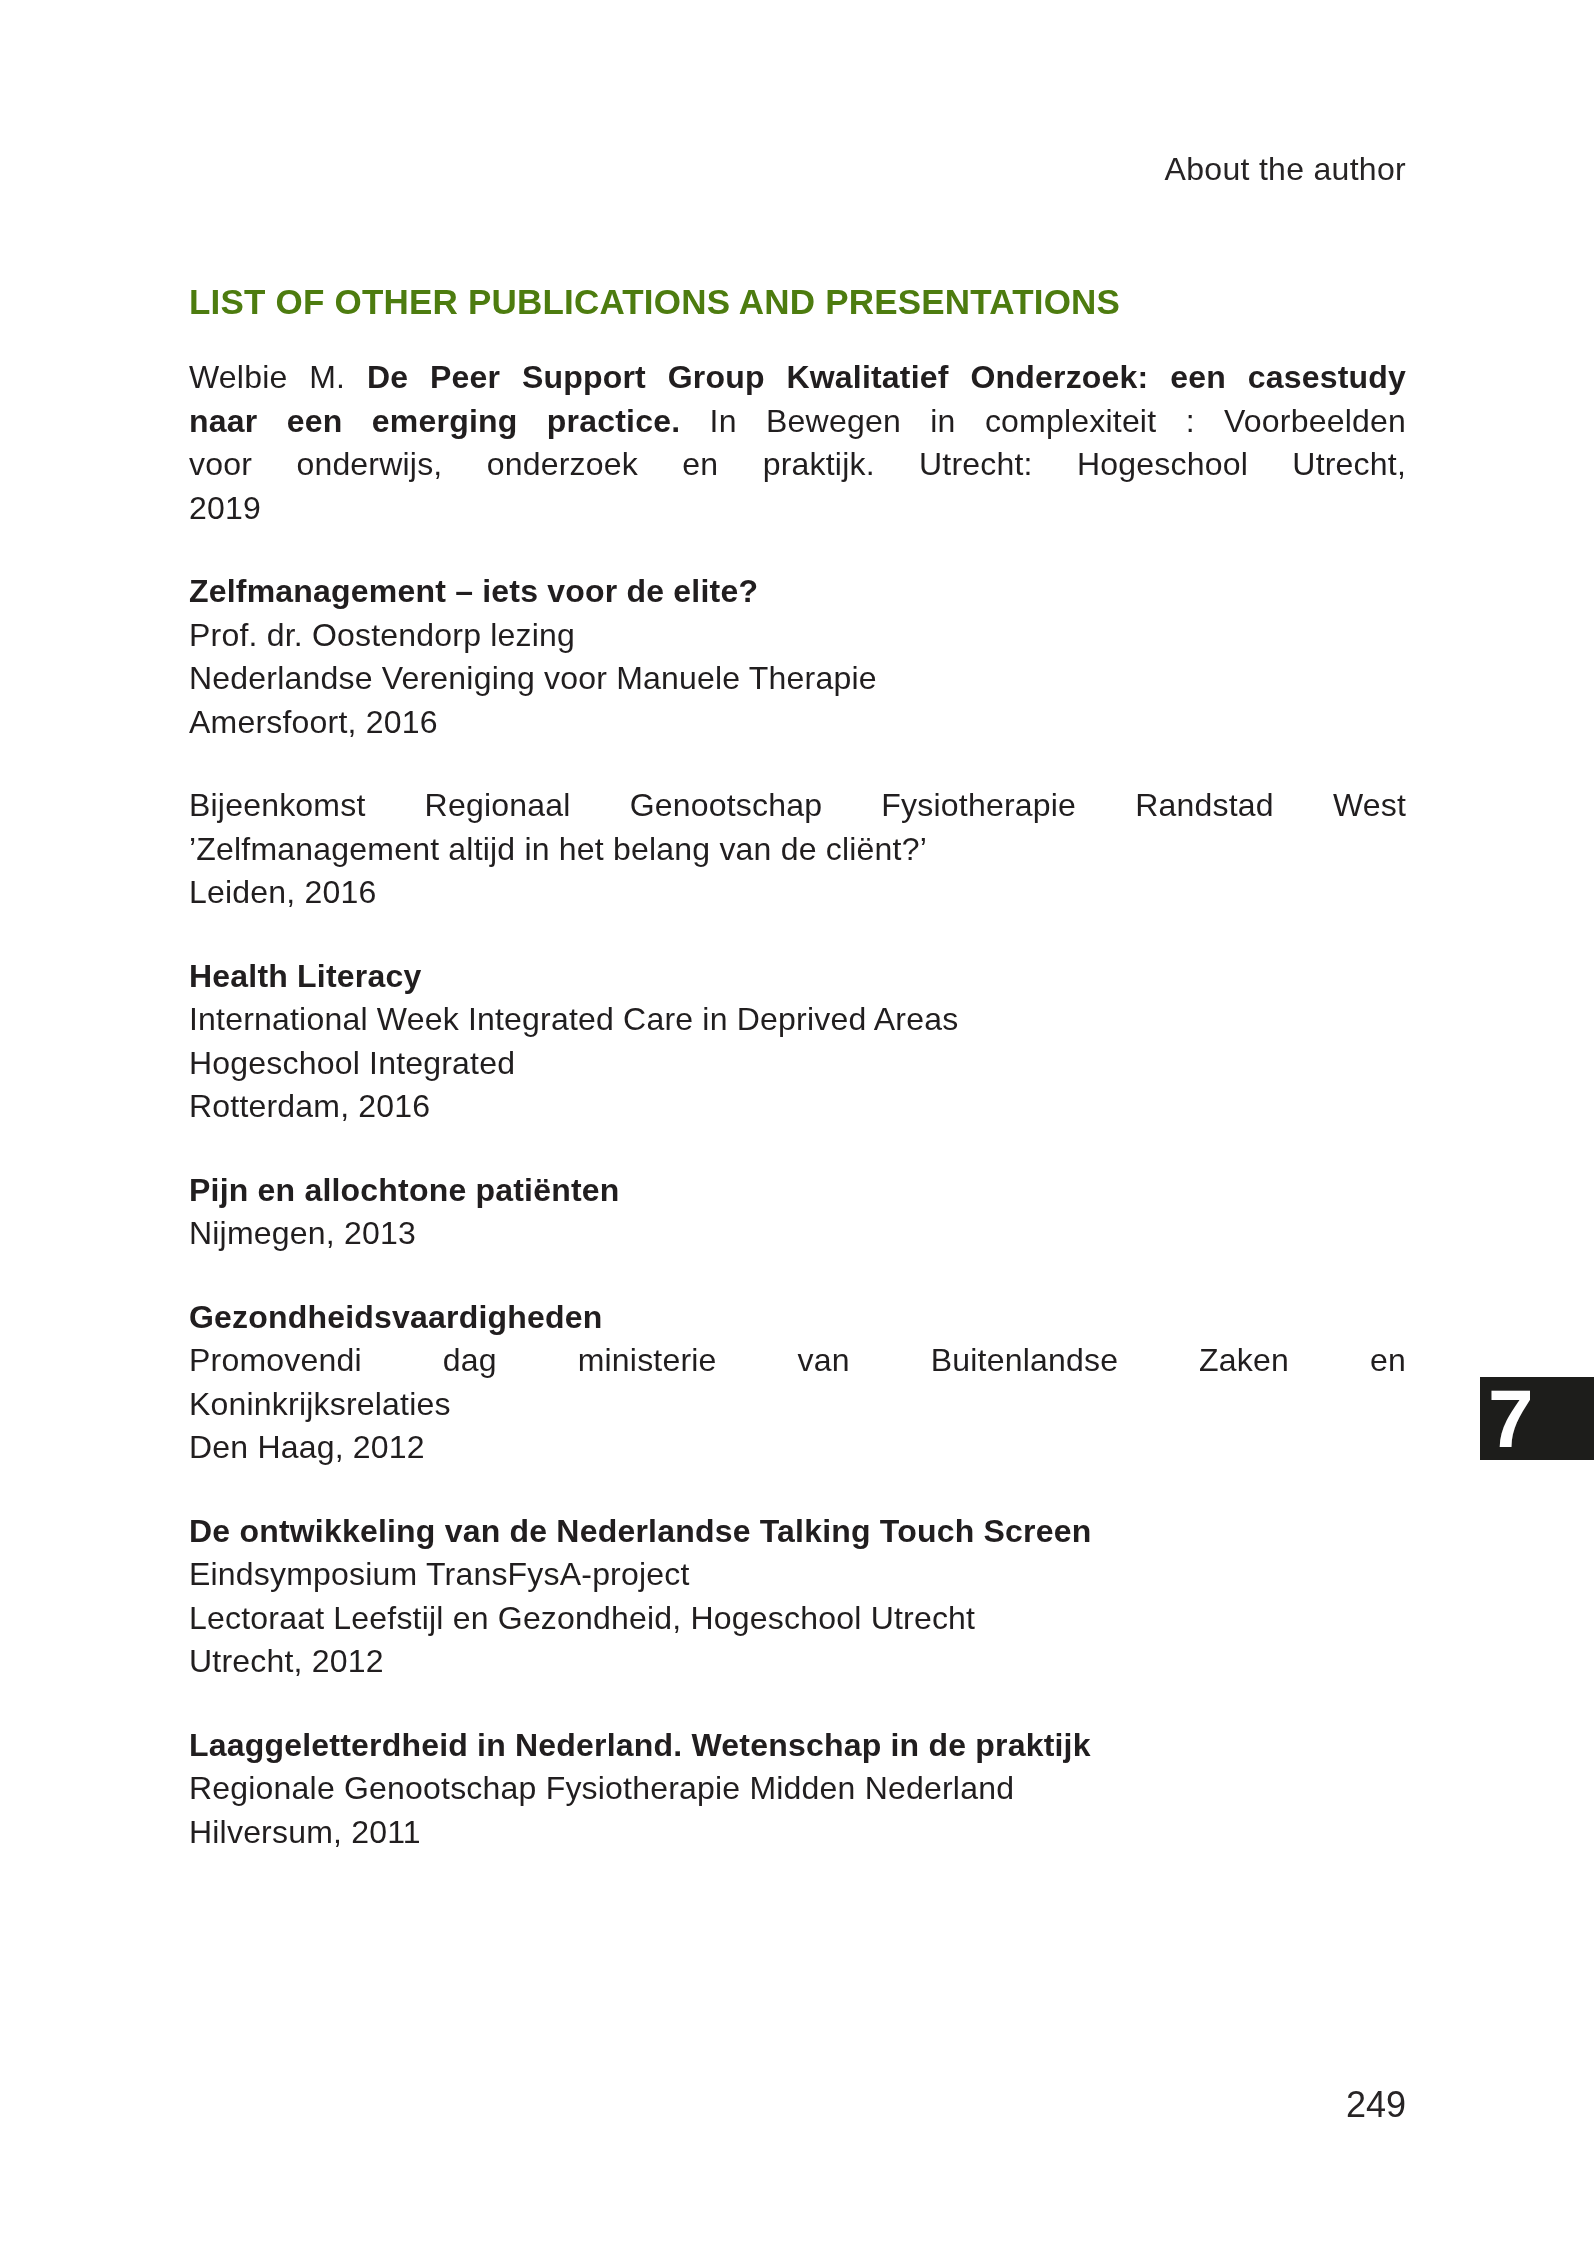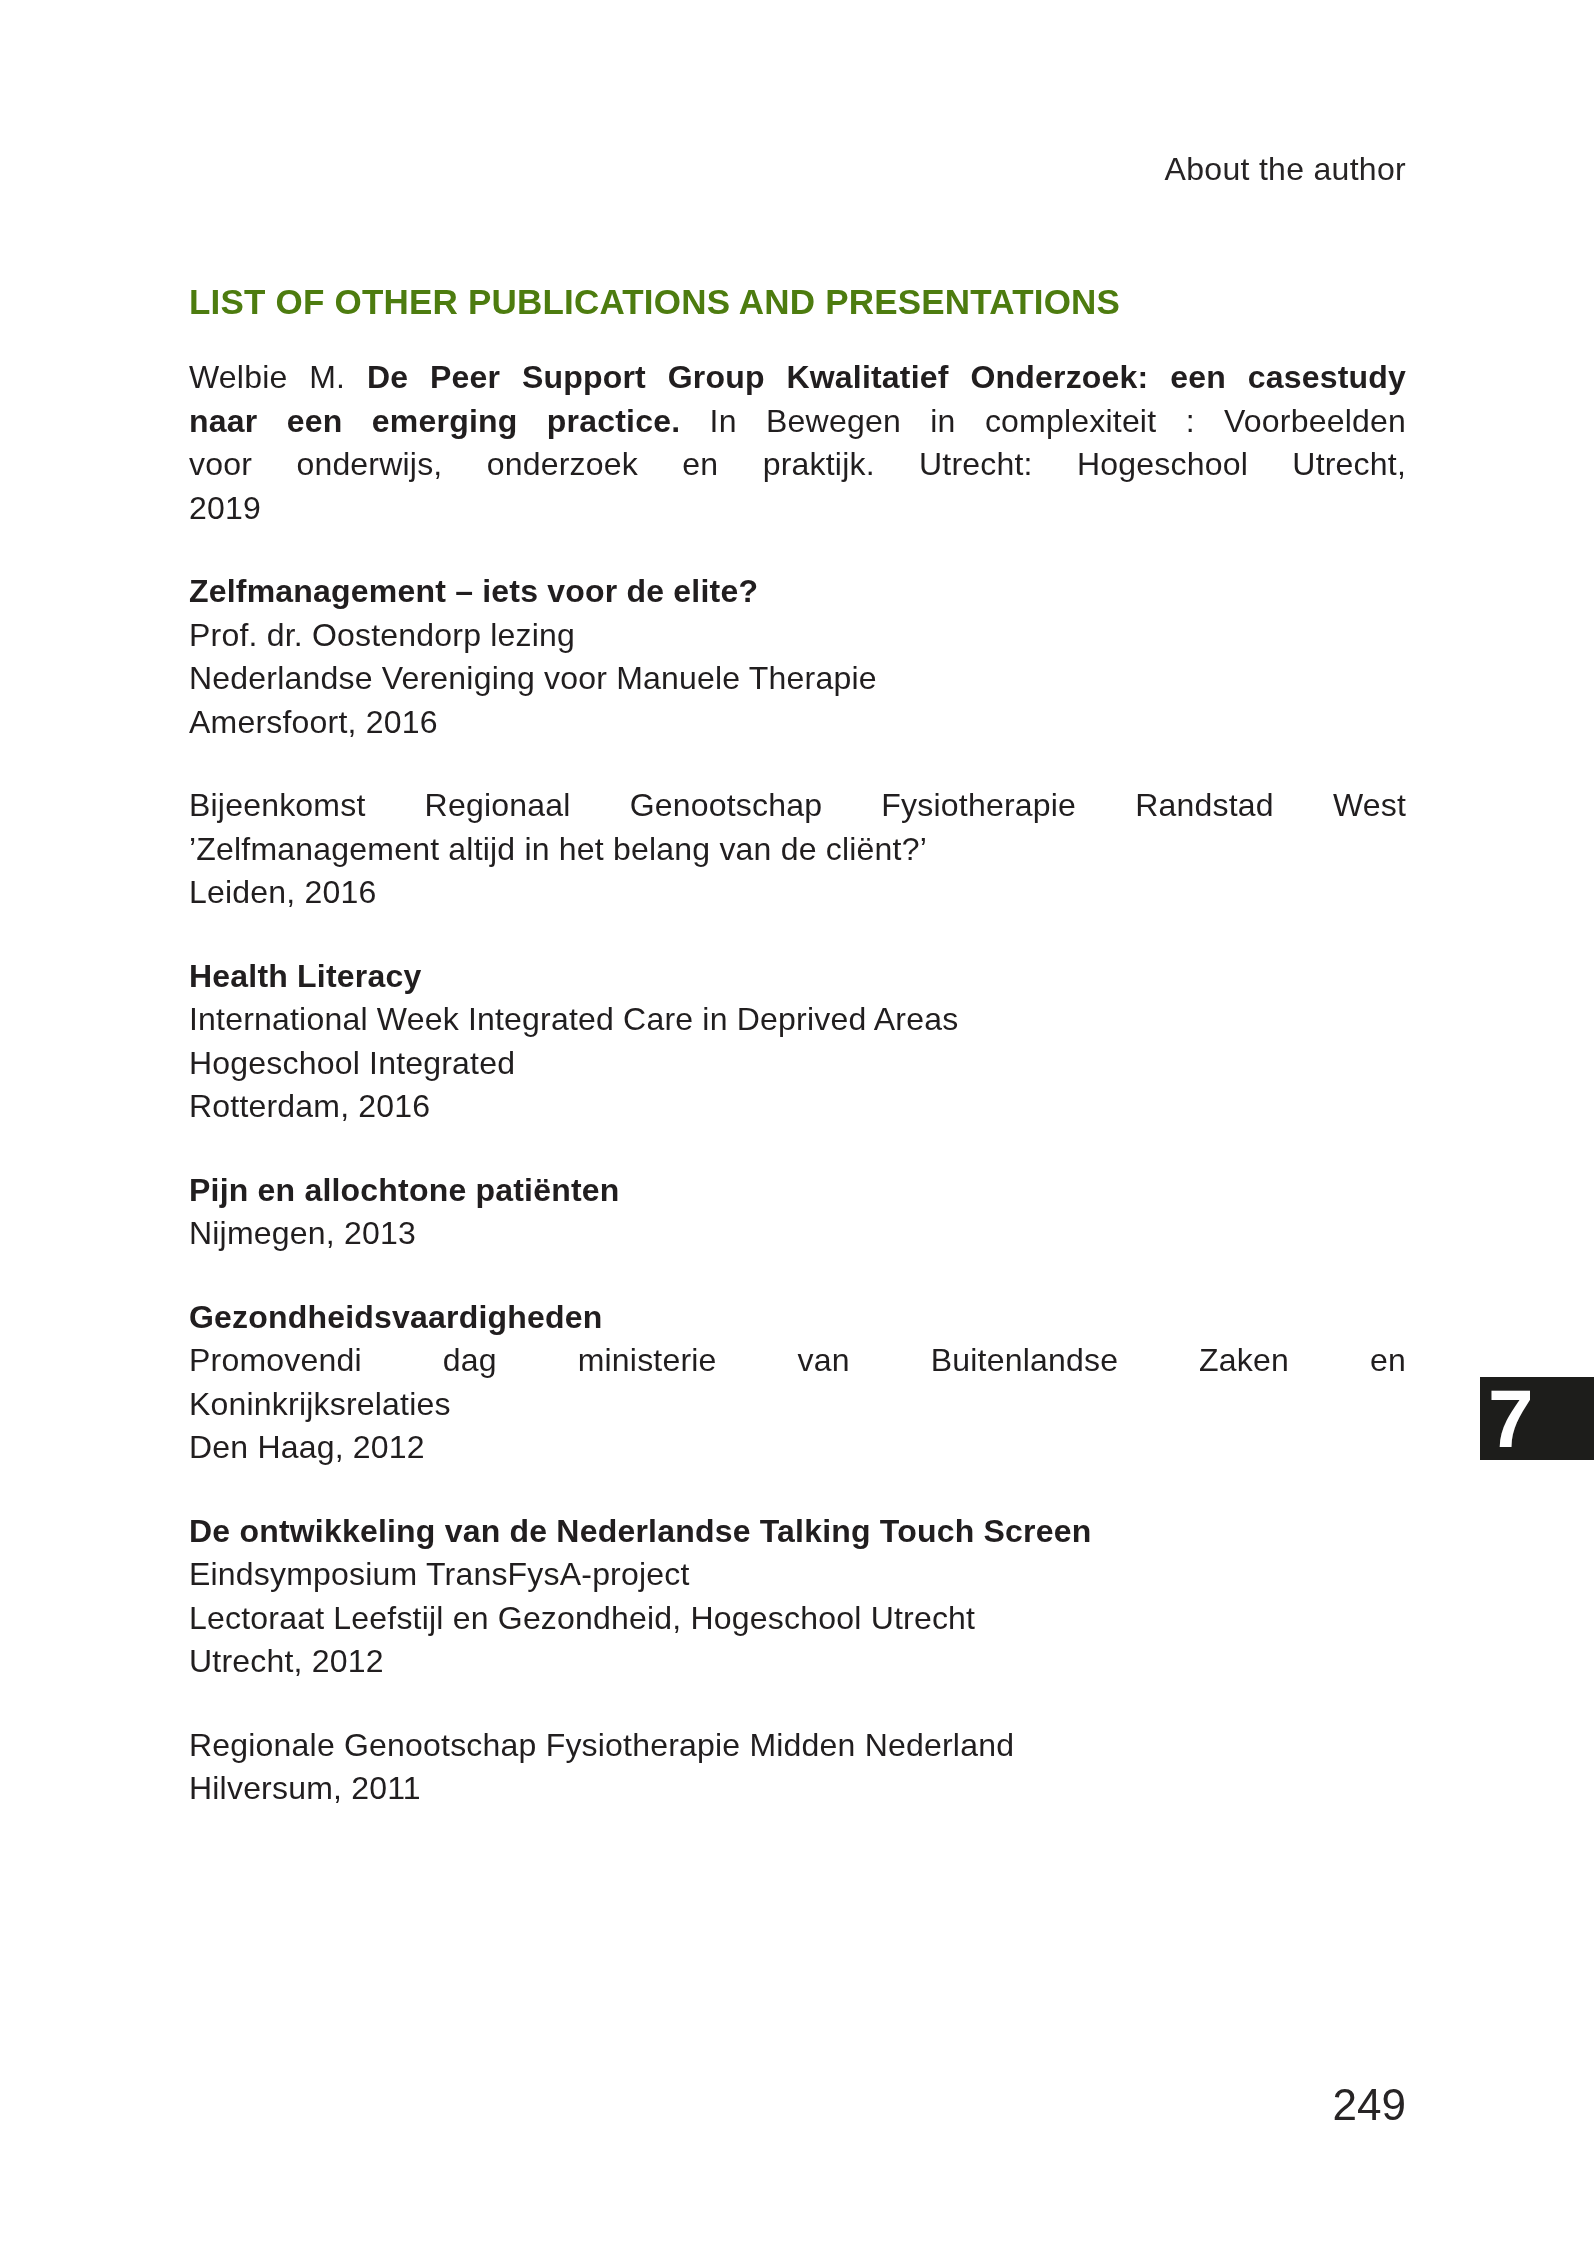--- a/index.html
+++ b/index.html
@@ -69,21 +69,21 @@
     font-size: 82px;
     font-weight: bold;
     line-height: 83px;
     padding-left: 8px;
     box-sizing: border-box;
   }
   .page-number {
     position: absolute;
     top: 2083px;
     right: 188px;
-    font-size: 44px;
+    font-size: 36px;
     line-height: 44px;
     color: #272425;
   }
 </style>
 </head>
 <body>
 
 <div class="running-header">About the author</div>
 
 <h1 class="section-title">LIST OF OTHER PUBLICATIONS AND PRESENTATIONS</h1>
@@ -122,20 +122,21 @@
       <div class="line"><span>Koninkrijksrelaties</span></div>
       <div class="line"><span>Den Haag, 2012</span></div>
     </div>
     <div class="entry">
       <div class="line"><span class="b">De ontwikkeling van de Nederlandse Talking Touch Screen</span></div>
       <div class="line"><span>Eindsymposium TransFysA-project</span></div>
       <div class="line"><span>Lectoraat Leefstijl en Gezondheid, Hogeschool Utrecht</span></div>
       <div class="line"><span>Utrecht, 2012</span></div>
     </div>
     <div class="entry">
+      <div class="line"><span class="b">Laaggeletterdheid in Nederland. Wetenschap in de praktijk</span></div>
       <div class="line"><span>Regionale Genootschap Fysiotherapie Midden Nederland</span></div>
       <div class="line"><span>Hilversum, 2011</span></div>
     </div>
   </div>
 
 <div class="chapter-tab"><span>7</span></div>
 
 <div class="page-number">249</div>
 
 </body></html>

